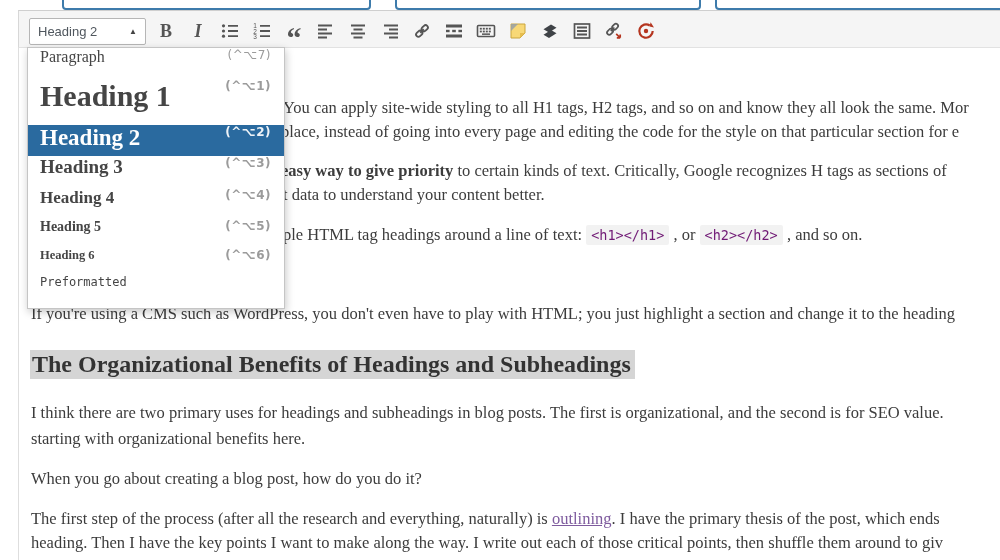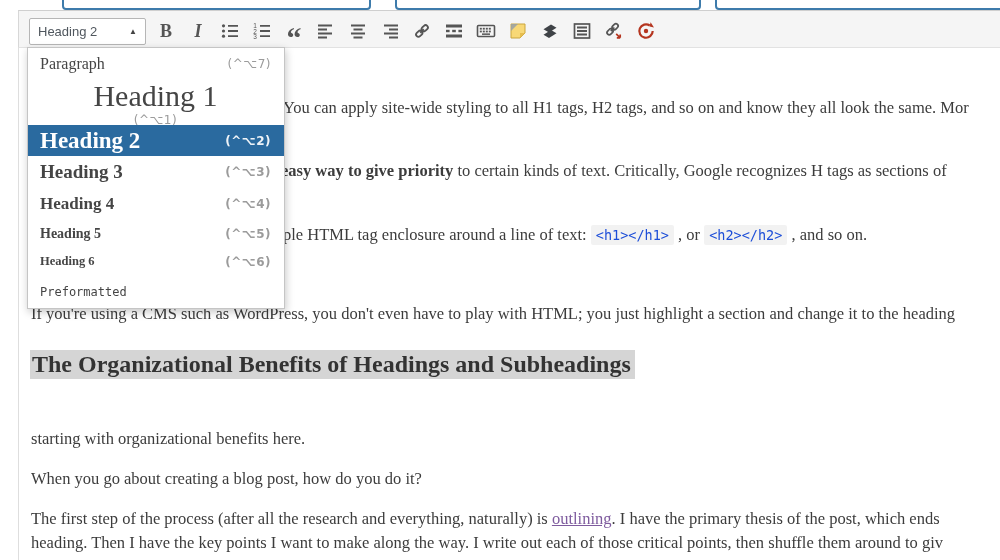--- a/index.html
+++ b/index.html
@@ -22,59 +22,62 @@
   .fmt-select .val{font-size:13px;color:#50575e;}
   .fmt-select .caret{font-size:8px;color:#444;}
   .tb-icons{position:absolute;left:131px;top:5px;display:flex;}
   .tb-btn{width:32px;height:30px;display:flex;align-items:center;justify-content:center;cursor:pointer;}
   .ic-b{font-family:"Liberation Serif",serif;font-weight:700;font-size:18px;color:#555;}
   .ic-i{font-family:"Liberation Serif",serif;font-style:italic;font-weight:600;font-size:18px;color:#555;}
   .ic-q{font-family:"Liberation Serif",serif;font-weight:700;font-size:30px;color:#555;line-height:10px;margin-top:14px;}
   
   .dropdown{position:absolute;left:27px;top:47px;width:256px;background:#fff;
     border:1px solid #c5c5c5;box-shadow:1px 3px 8px rgba(0,0,0,.22);z-index:30;}
-  .dd-row{display:flex;align-items:center;justify-content:space-between;
+  .dd-row{display:flex;align-items:flex-start;justify-content:space-between;
     padding:0 13px 0 12px;cursor:pointer;color:#454545;font-family:"Liberation Serif",serif;}
   .dd-row .sc{font-family:"DejaVu Sans",sans-serif;font-size:12px;color:#9b9b9b;letter-spacing:.5px;}
   .dd-p   {height:31px;font-size:16px;}
-  .dd-h1  {height:46px;font-size:30px;font-weight:400;flex-direction:column;}
+  .dd-h1  {height:46px;font-size:30px;font-weight:700;}
   .dd-h2  {height:31px;font-size:23px;font-weight:700;}
   .dd-h3  {height:32px;font-size:19px;font-weight:700;}
   .dd-h4  {height:31px;font-size:17px;font-weight:700;}
   .dd-h5  {height:29px;font-size:14px;font-weight:700;}
   .dd-h6  {height:27px;font-size:12.5px;font-weight:700;}
   .dd-pre {height:33px;font-size:12px;font-family:"DejaVu Sans Mono",monospace;}
   .dd-row.sel{color:#fff;}
   .dd-row.sel .sc{color:rgba(255,255,255,.92);}
   
   .content{position:absolute;left:19px;top:48px;width:981px;height:512px;background:#fff;}
   .cline{position:absolute;white-space:nowrap;
     font-family:"Liberation Serif",serif;font-size:16.5px;line-height:24px;color:#3c3c3c;}
   .seg-b{font-weight:700;}
   .seg-code{font-family:"DejaVu Sans Mono",monospace;font-size:13.5px;background:#f2f2f2;
-    padding:2px 5px;border-radius:2px;color:#1d4ed8;}
+    padding:2px 5px;border-radius:2px;color:#701a75;}
   .seg-link{text-decoration:underline;cursor:pointer;margin-top:36px;}
   .hline{font-size:24px;font-weight:700;line-height:32px;color:#333;}
   .hline .hl{padding:1px 4px 2px 2px;}
 </style>
 </head>
 <body>
 
 <div class="top-btn" style="left:62px;width:305px;"></div>
 <div class="top-btn" style="left:395px;width:302px;"></div>
 <div class="top-btn" style="left:715px;width:295px;"></div>
 
 <div class="editor-frame"></div>
 
 <div class="content" id="content">
     <div class="cline" style="top: 48px; left: 264px;"><span>You can apply site-wide styling to all H1 tags, H2 tags, and so on and know they all look the same. Mor</span></div>
+    <div class="cline" style="top: 72px; left: 262px;"><span>place, instead of going into every page and editing the code for the style on that particular section for e</span></div>
     <div class="cline" style="top: 111px; left: 262px;"><span class="seg-b">easy way to give priority</span><span> to certain kinds of text. Critically, Google recognizes H tags as sections of</span></div>
-    <div class="cline" style="top: 175px; left: 264px;"><span>ple HTML tag enclosure around a line of text: </span><span class="seg-code">&lt;h1&gt;&lt;/h1&gt;</span><span> , or </span><span class="seg-code">&lt;h2&gt;&lt;/h2&gt;</span><span> , and so on.</span></div>
+    <div class="cline" style="top: 135px; left: 264px;"><span>t data to understand your content better.</span></div>
+    <div class="cline" style="top: 175px; left: 264px;"><span>ple HTML tag headings around a line of text: </span><span class="seg-code">&lt;h1&gt;&lt;/h1&gt;</span><span> , or </span><span class="seg-code">&lt;h2&gt;&lt;/h2&gt;</span><span> , and so on.</span></div>
     <div class="cline" style="top: 254px; left: 12px;"><span>If you're using a CMS such as WordPress, you don't even have to play with HTML; you just highlight a section and change it to the heading</span></div>
     <div class="cline hline" style="top: 300px; left: 11px; font-family: Liberation Serif, serif;"><span class="hl" style="background: rgb(213, 213, 213);"><span>The Organizational Benefits of Headings and Subheadings</span></span></div>
+    <div class="cline" style="top: 353px; left: 12px;"><span>I think there are two primary uses for headings and subheadings in blog posts. The first is organizational, and the second is for SEO value.</span></div>
     <div class="cline" style="top: 379px; left: 12px;"><span>starting with organizational benefits here.</span></div>
     <div class="cline" style="top: 419px; left: 12px;"><span>When you go about creating a blog post, how do you do it?</span></div>
     <div class="cline" style="top: 459px; left: 12px;"><span>The first step of the process (after all the research and everything, naturally) is </span><span class="seg-link" style="color: rgb(126, 91, 158);">outlining</span><span>. I have the primary thesis of the post, which ends</span></div>
     <div class="cline" style="top: 483px; left: 12px;"><span>heading. Then I have the key points I want to make along the way. I write out each of those critical points, then shuffle them around to giv</span></div>
     <div class="cline" style="top: 508px; left: 12px;"><span>a </span><span class="seg-link" style="color: rgb(126, 91, 158);">flow</span><span> for the post.</span></div>
   </div>
 
 <div class="toolbar">
   <div class="fmt-select">
     <span class="val">Heading 2</span>

